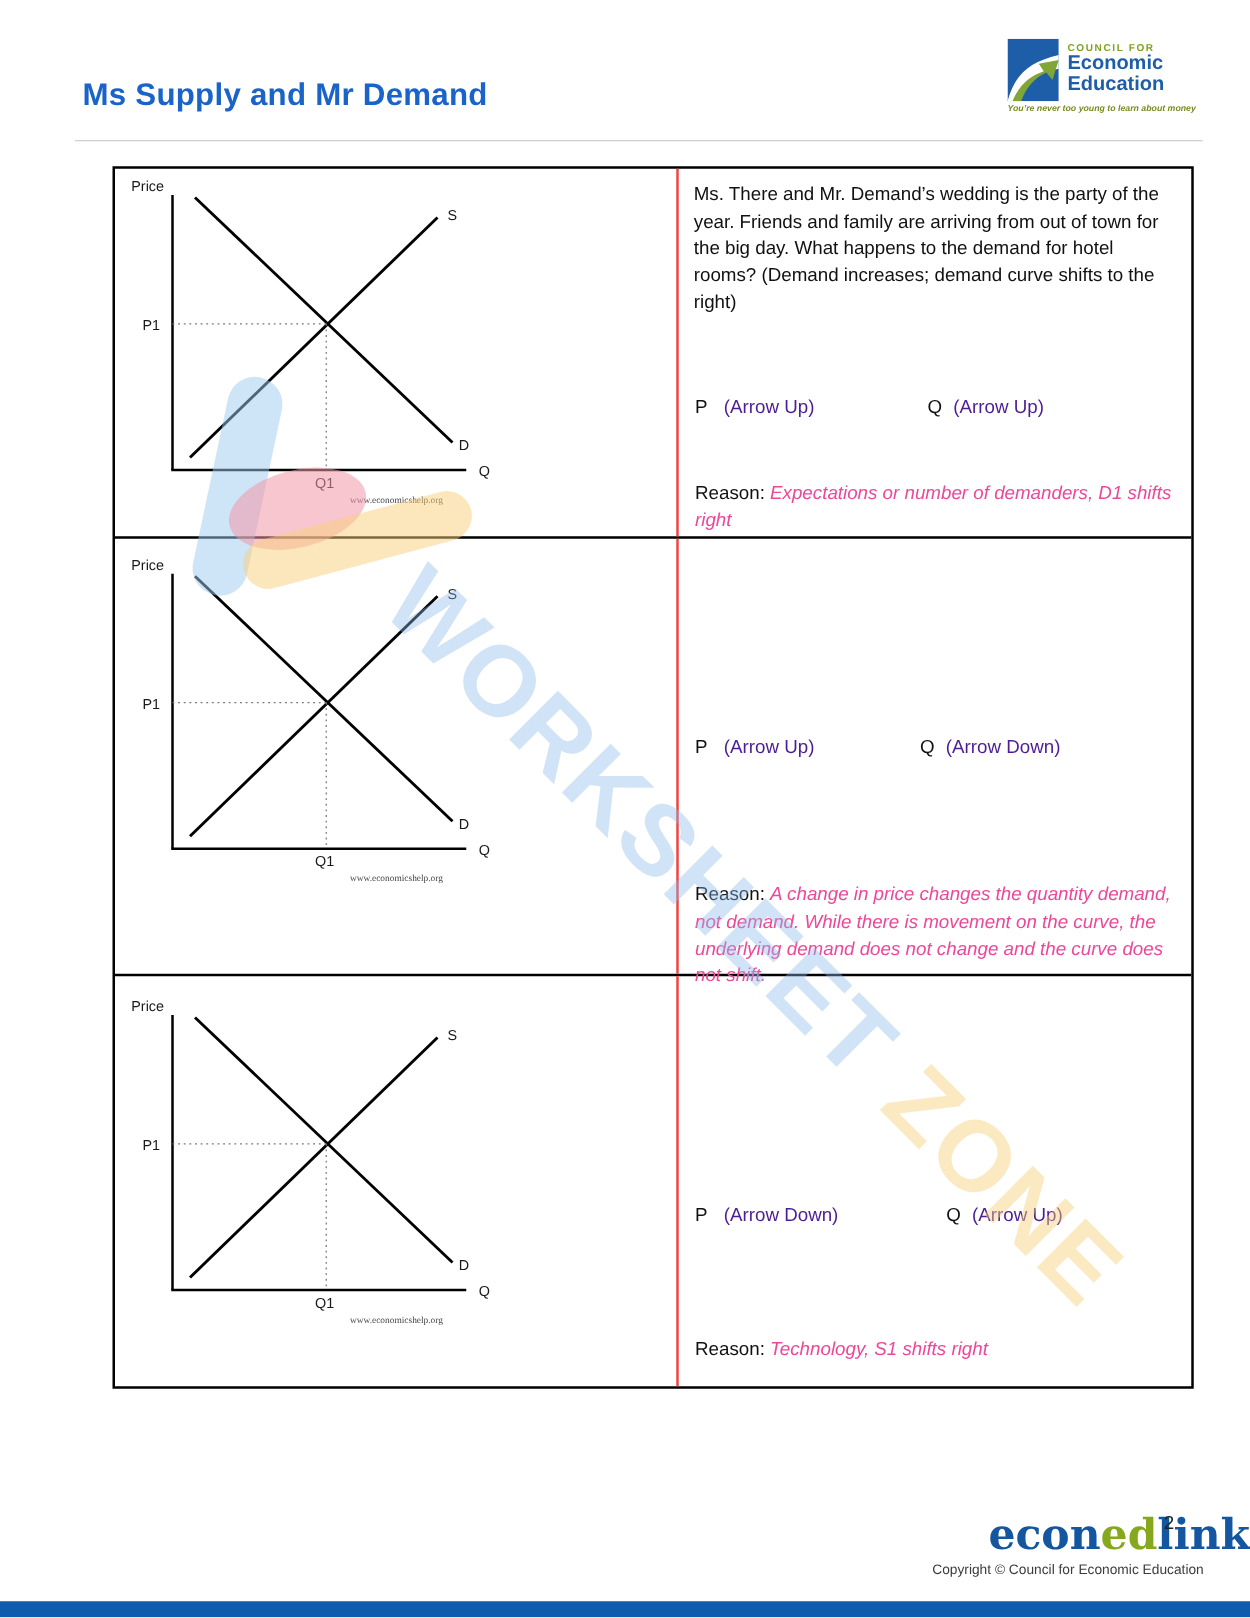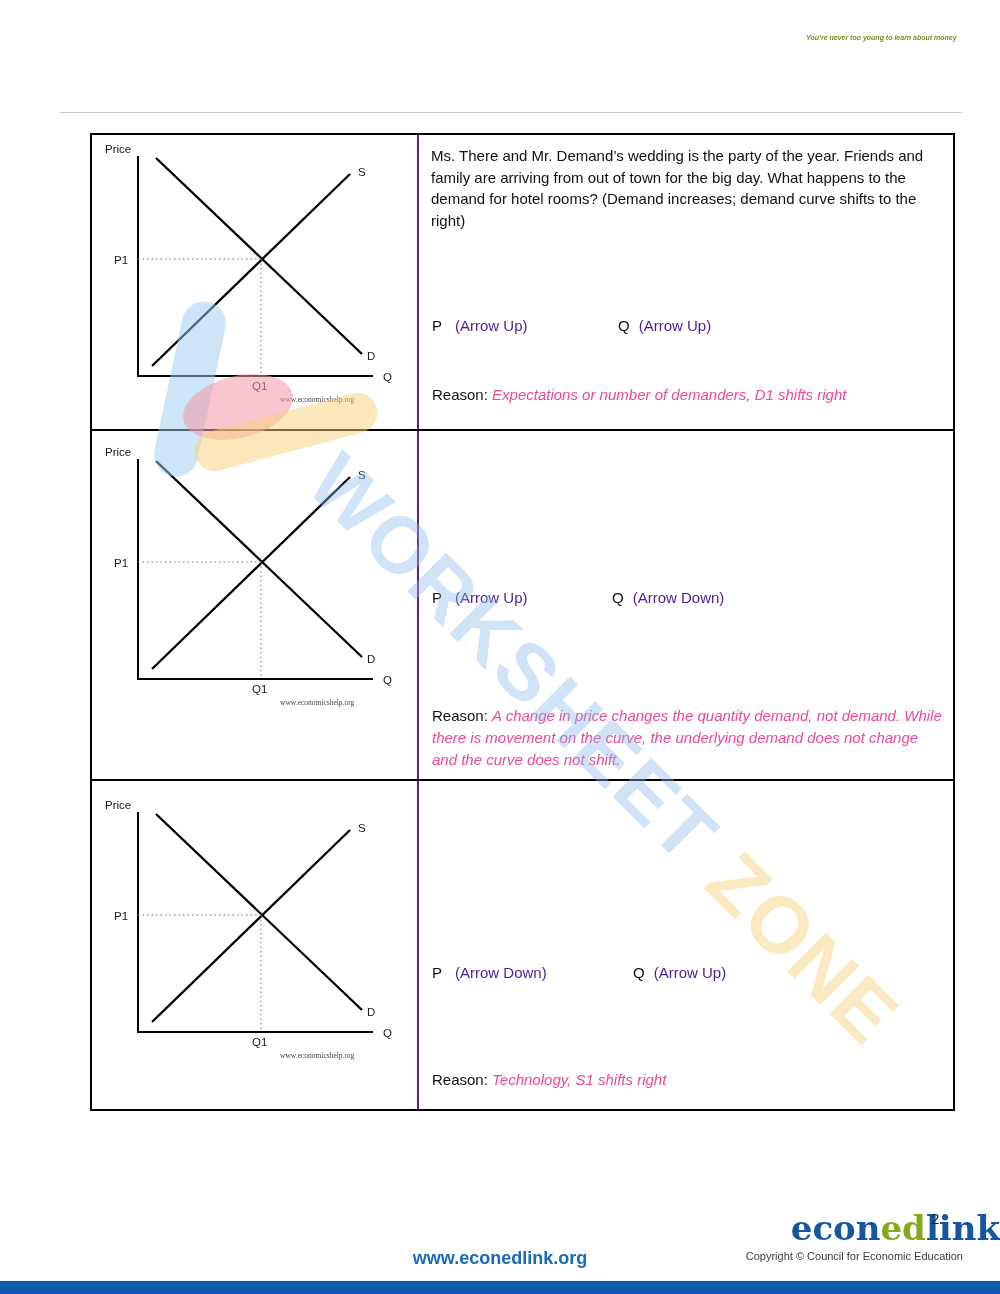--- a/index.html
+++ b/index.html
@@ -33,21 +33,21 @@
   .wm-word1{color:rgba(140,184,233,.40);}
   .wm-word2{color:rgba(247,206,120,.45);margin-left:26px;}
 
   
   .qtable{position:absolute;left:90px;top:133px;width:865px;box-sizing:border-box;
           border:2px solid #000;z-index:2;}
   .trow{display:flex;box-sizing:border-box;}
   .trow.r1{height:296px;border-bottom:2px solid #000;}
   .trow.r2{height:350px;border-bottom:2px solid #000;}
   .trow.r3{height:328px;}
-  .cell-graph{width:327px;flex:none;position:relative;box-sizing:border-box;border-right:2px solid #701a75;}
+  .cell-graph{width:451px;flex:none;position:relative;box-sizing:border-box;border-right:2px solid #ef4444;}
   .cell-text{flex:1;position:relative;box-sizing:border-box;padding:10px 14px 0 12px;
              font-size:15px;line-height:1.44;}
   .graph-svg{position:absolute;left:3px;}
   .r1 .graph-svg{top:1px;} .r2 .graph-svg{top:8px;} .r3 .graph-svg{top:11px;}
   .graph-svg text{font-family:"Liberation Sans",sans-serif;font-size:11.5px;fill:#1a1a1a;}
   .graph-svg .src{font-family:"Liberation Serif",serif;font-size:7.5px;fill:#444;}
 
   .pq-line{position:absolute;left:13px;width:462px;font-size:15px;white-space:nowrap;}
   .r1 .pq-line{top:180px;} .r2 .pq-line{top:156px;} .r3 .pq-line{top:181px;}
   .pq-letter{color:#111;}
@@ -68,23 +68,36 @@
              font-size:18px;font-weight:bold;color:#1a6ab5;}
   .page-num{position:absolute;left:931px;top:1210px;font-size:15px;color:#222;}
   .copyright{position:absolute;right:37px;top:1250px;font-size:11px;color:#3c3c3c;}
   .bottom-bar{position:absolute;left:0;bottom:0;width:1000px;height:13px;background:#0f5bad;}
 </style>
 </head>
 <body>
 
 <div class="page">
 
+  <h1 class="title">Ms Supply and Mr Demand</h1>
   <div class="header-rule"></div>
 
   <div class="cee">
+    <div class="cee-row">
+      <svg class="cee-mark" viewBox="0 0 41 50">
+        <rect x="0" y="0" width="41" height="50" fill="#1e5da8"></rect>
+        <path d="M0,50 C6,29 16,19 41,13 L41,24 C20,28 10,38 7,50 Z" fill="#ffffff"></path>
+        <path d="M4,50 C10,36 18,30 29,26 L25,20 L41,17 L36,33 L31,27 C22,31 14,40 11,50 Z" fill="#7fa637"></path>
+      </svg>
+      <div class="cee-textcol">
+        <div class="cee-line1">COUNCIL FOR</div>
+        <div class="cee-line2">Economic</div>
+        <div class="cee-line3">Education</div>
+      </div>
+    </div>
     <div class="cee-tagline">You’re never too young to learn about money</div>
   </div>
 
   <div class="wm wm-stroke-blue"></div>
   <div class="wm wm-blob-red"></div>
   <div class="wm wm-stroke-yellow"></div>
   <div class="wm wm-text"><span class="wm-word1">WORKSHEET</span><span class="wm-word2">ZONE</span></div>
 
   <div class="qtable">
 
@@ -175,18 +188,17 @@
         <div class="reason">
           <span>Reason:</span>
           <span class="reason-red">Technology, S1 shifts right</span>
         </div>
       </div>
     </div>
 
   </div>
 
   <div class="brand"><span class="brand-blue">econ</span><span class="brand-green">ed</span><span class="brand-blue">link</span></div>
-  <div class="brand-url">www.econedlink.org</div>
   <div class="page-num">2</div>
   <div class="copyright">Copyright © Council for Economic Education</div>
   <div class="bottom-bar"></div>
 
 </div>
 
 </body></html>

